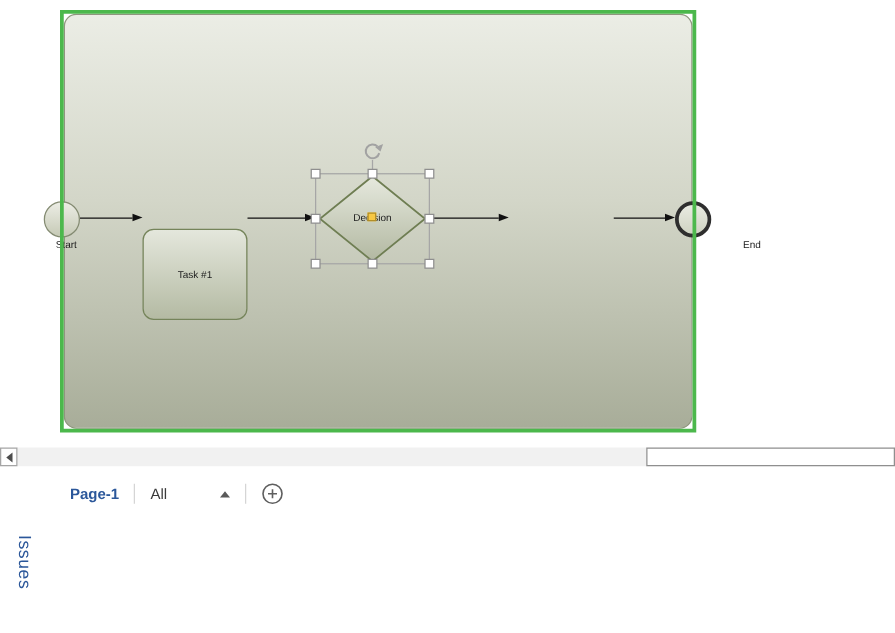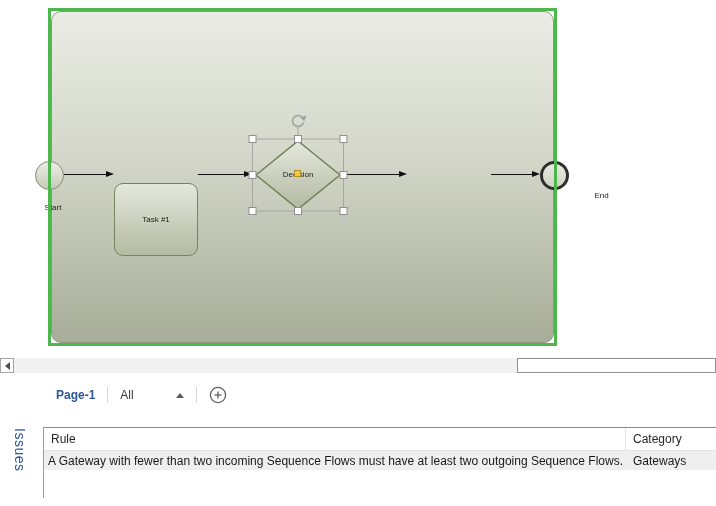--- a/index.html
+++ b/index.html
@@ -95,21 +95,21 @@
         <span class="head"></span>
       </div>
     <div class="flow" style="left:347px;top:174px;width:52px;">
         <span class="head"></span>
       </div>
     <div class="flow" style="left:491px;top:174px;width:41px;">
         <span class="head"></span>
       </div>
 
     <div class="event-circle start"></div>
-    <div class="shape-label" style="left:33px;top:203px;width:40px;">Start</div>
+    <div class="shape-label" style="left:33px;top:191px;width:40px;">Start</div>
 
     <div class="task task1">
         <span>Task #1</span>
       </div>
 
     <svg class="gw-svg" width="110" height="110" viewBox="0 0 110 110">
       <defs>
         <linearGradient id="gwfill" x1="0" y1="0" x2="0" y2="1">
           <stop offset="0" stop-color="#e6e9de"></stop>
             <stop offset="1" stop-color="#b2b8a1"></stop>
@@ -163,25 +163,15 @@
       <svg width="18" height="18" viewBox="0 0 18 18">
         <circle cx="9" cy="9" r="7.6" fill="none" stroke="#5f5f5f" stroke-width="1.3"></circle>
         <line x1="5.4" y1="9" x2="12.6" y2="9" stroke="#5f5f5f" stroke-width="1.3"></line>
         <line x1="9" y1="5.4" x2="9" y2="12.6" stroke="#5f5f5f" stroke-width="1.3"></line>
       </svg>
     </span>
   </div>
 
   <div class="issues">
     <div class="issues-title">Issues</div>
-    <div class="issues-table">
-      <div class="tbl-header">
-        <div class="col-rule">Rule</div>
-        <div class="col-cat">Category</div>
-      </div>
-      <div class="tbl-row">
-        <div class="cell-rule">A Gateway with fewer than two incoming Sequence Flows must have at least two outgoing Sequence Flows.</div>
-        <div class="cell-cat">Gateways</div>
-      </div>
-    </div>
   </div>
 
 </div>
 
 </body></html>

